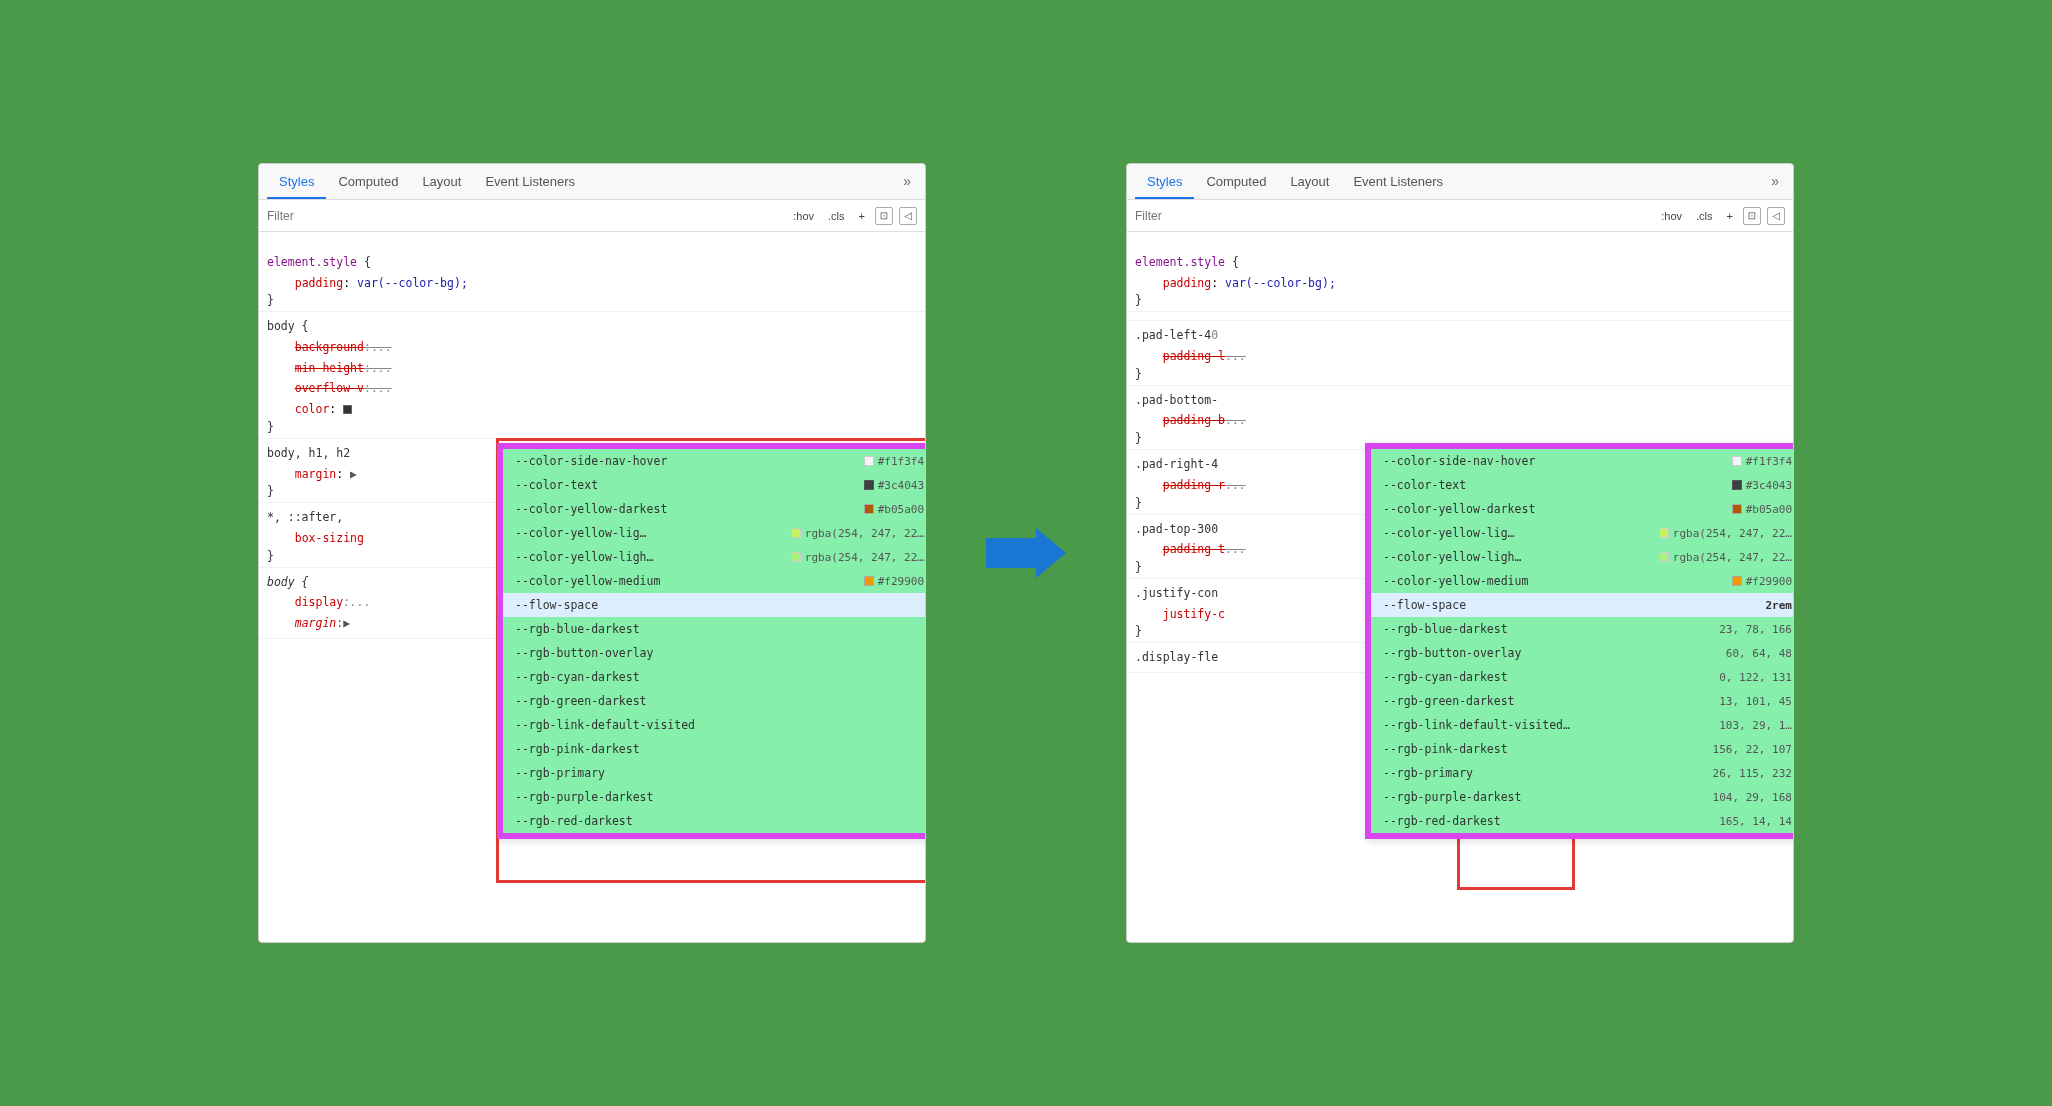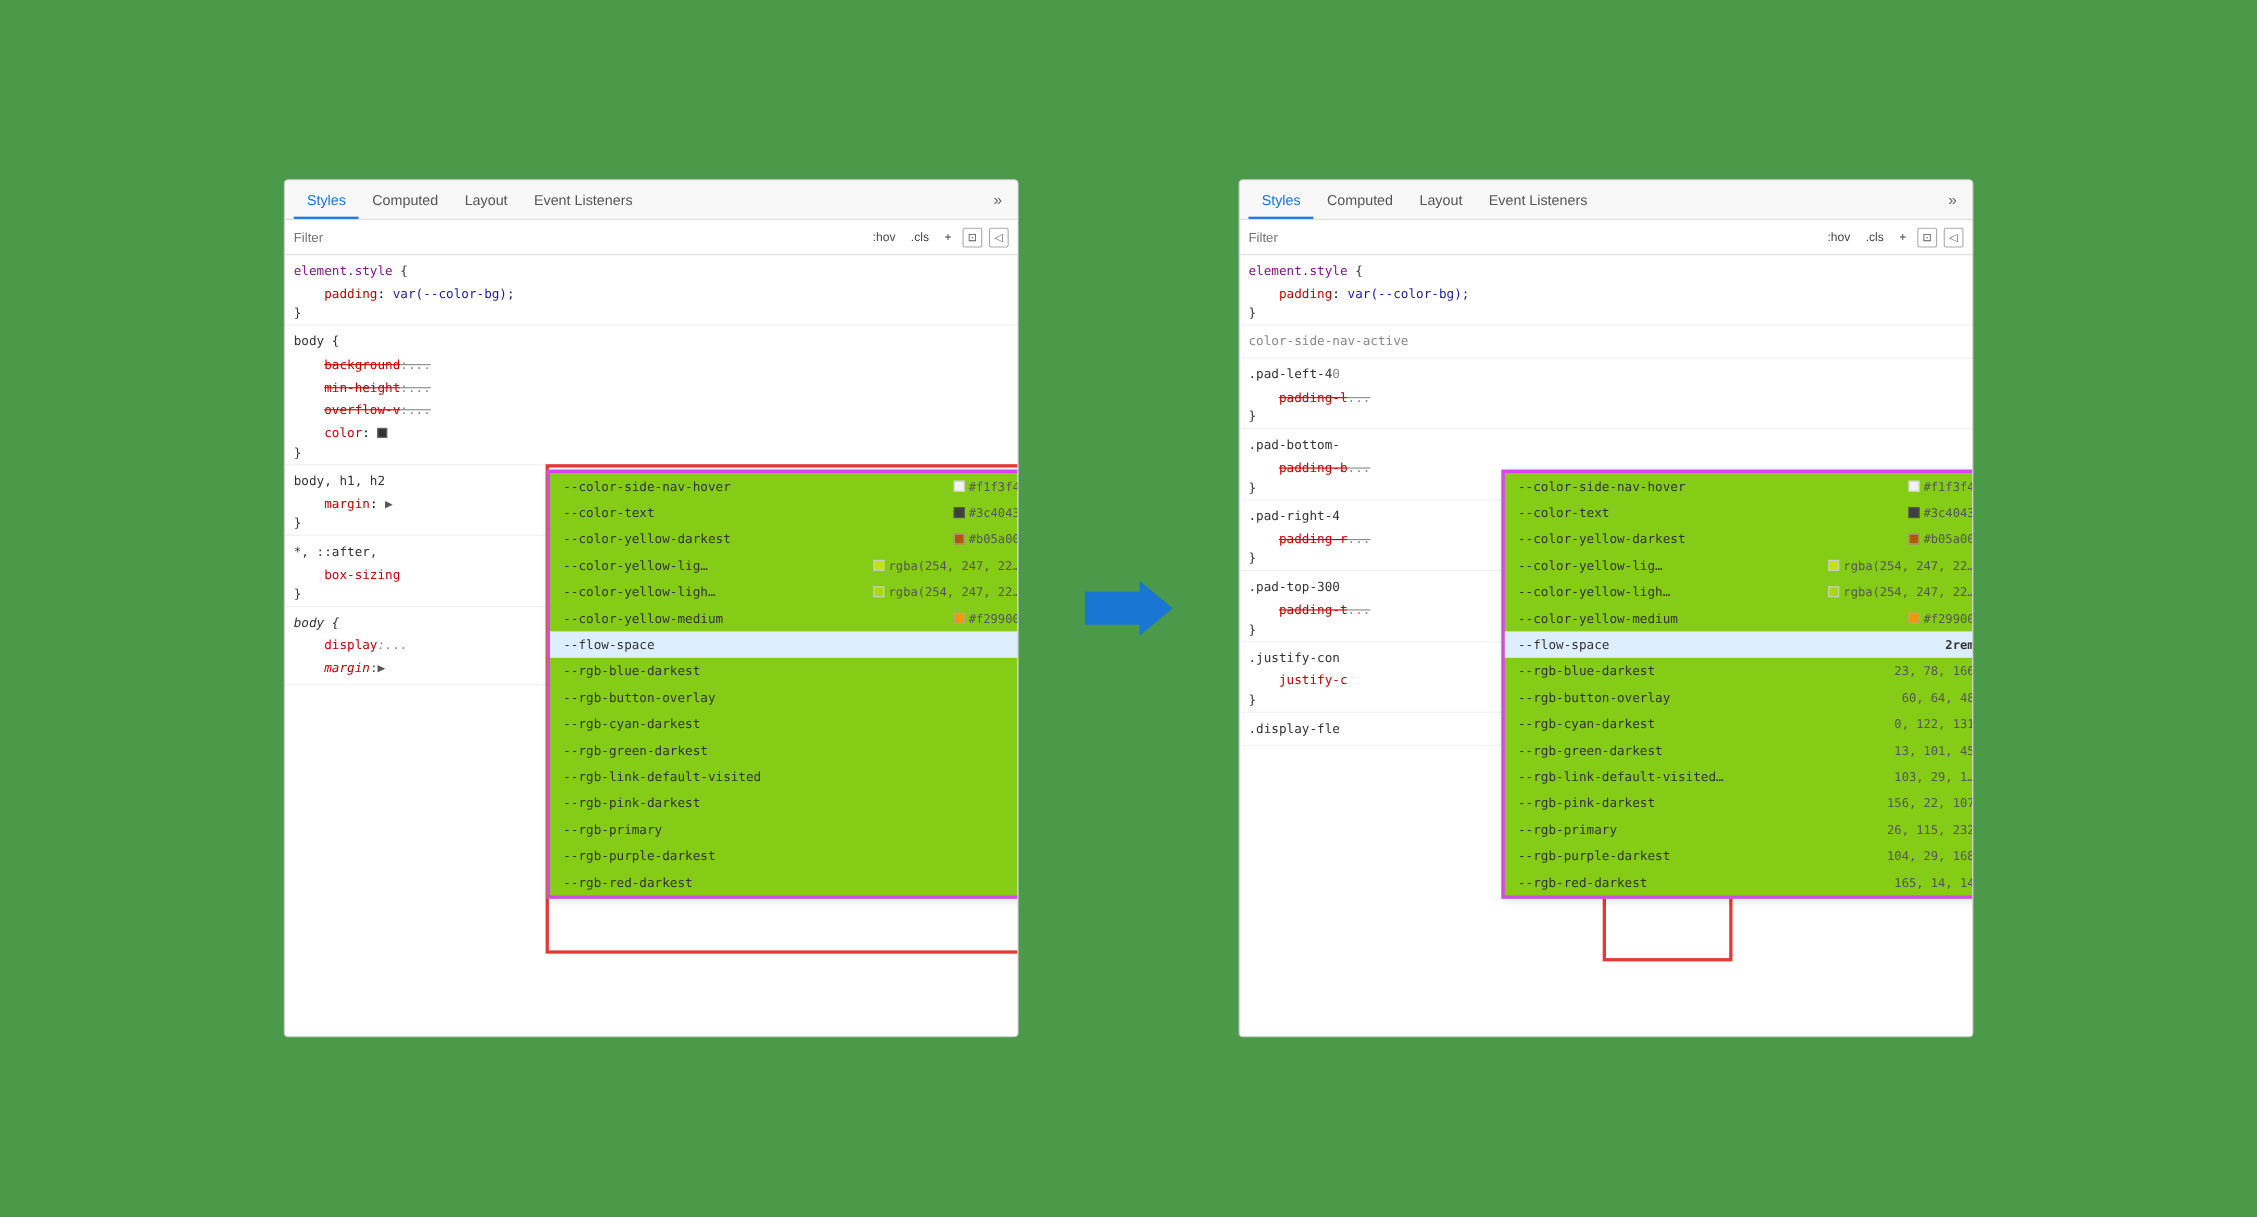--- a/index.html
+++ b/index.html
@@ -108,40 +108,41 @@
       font-size: 10px;
       cursor: pointer;
       color: #555;
     }
 
     
     .panel-content {
       flex: 1;
       overflow: hidden;
       position: relative;
+      margin-top: 16px;
     }
 
     .styles-content {
       padding: 0;
       font-family: 'Consolas', 'Monaco', monospace;
       font-size: 11.5px;
       overflow-y: auto;
       height: 100%;
     }
 
     .css-block {
       padding: 4px 8px 4px 8px;
       border-bottom: 1px solid #f0f0f0;
     }
 
     
     .autocomplete-dropdown {
       position: absolute;
-      background: #84cc16;
-      border: 3px solid #d946ef;
+      background: #86efac;
+      border: 6px solid #d946ef;
       box-shadow: 2px 2px 8px rgba(0,0,0,0.15);
       z-index: 100;
       width: 500px;
       left: 240px;
       top: 200px;
     }
 
     .autocomplete-item {
       padding: 3px 12px;
       font-family: 'Consolas', 'Monaco', monospace;
@@ -424,23 +425,20 @@
           <div class="css-line">
             <span style="color:#881391">element.style</span> <span style="color:#333">{</span>
           </div>
           <div class="css-line">
             &nbsp;&nbsp;&nbsp;&nbsp;<span style="color:#c80000">padding</span>: <span style="color:#1a1aa6">var(--color-bg);</span>
           </div>
           <div style="color:#333">}</div>
         </div>
 
         <div class="css-block">
-          <div class="css-line">
-            <span style="color:#888">color-side-nav-active</span>
-          </div>
         </div>
 
         <div class="css-block">
           <div class="css-line">
             <span style="color:#333">.pad-left-4</span><span style="color:#888">0</span>
           </div>
           <div class="css-line">
             &nbsp;&nbsp;&nbsp;&nbsp;<span style="color:#c80000;text-decoration:line-through">padding-l</span><span style="color:#888;text-decoration:line-through">...</span>
           </div>
           <div style="color:#333">}</div>

